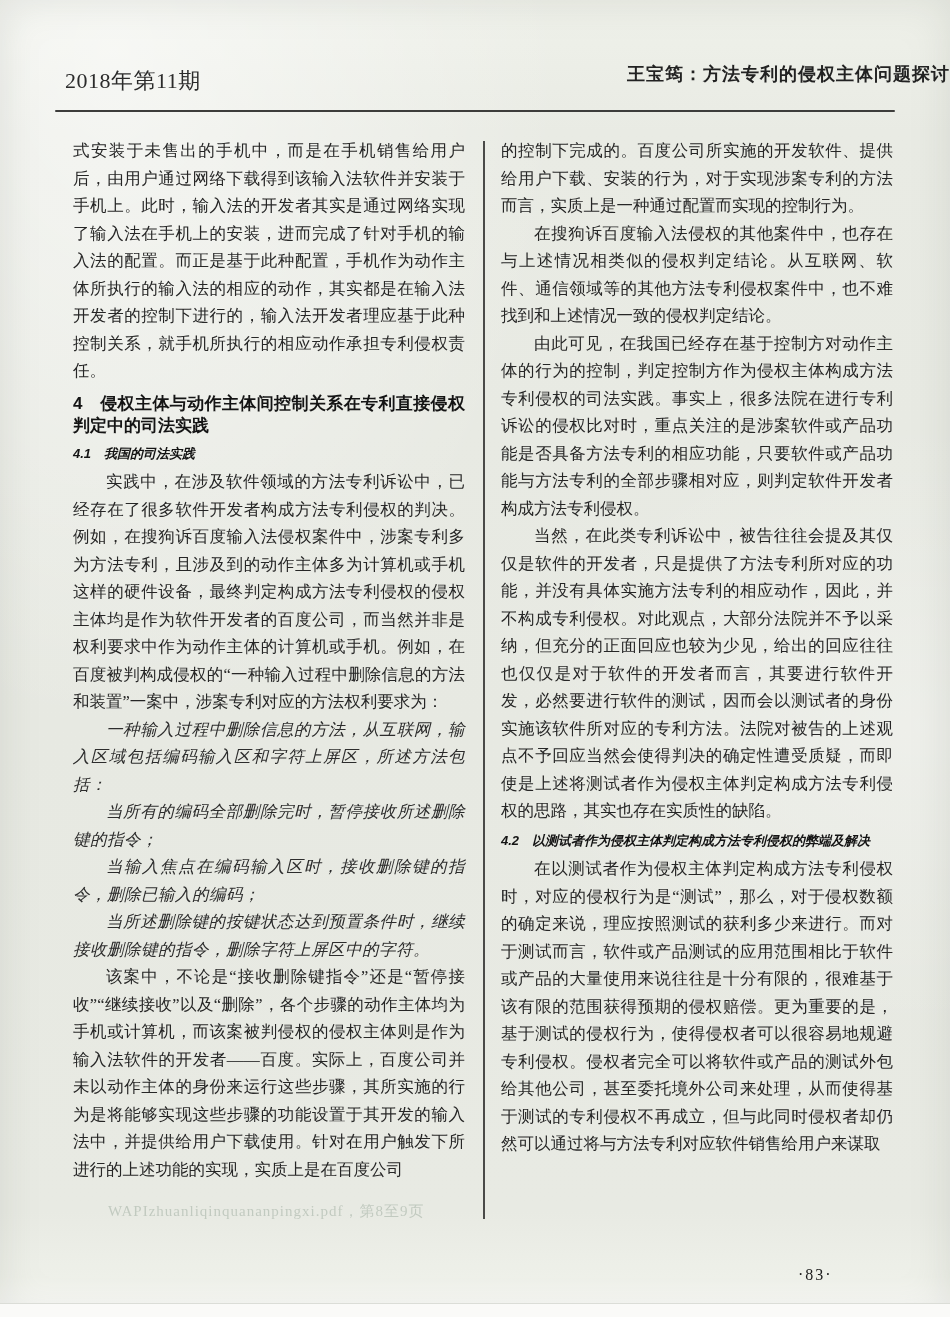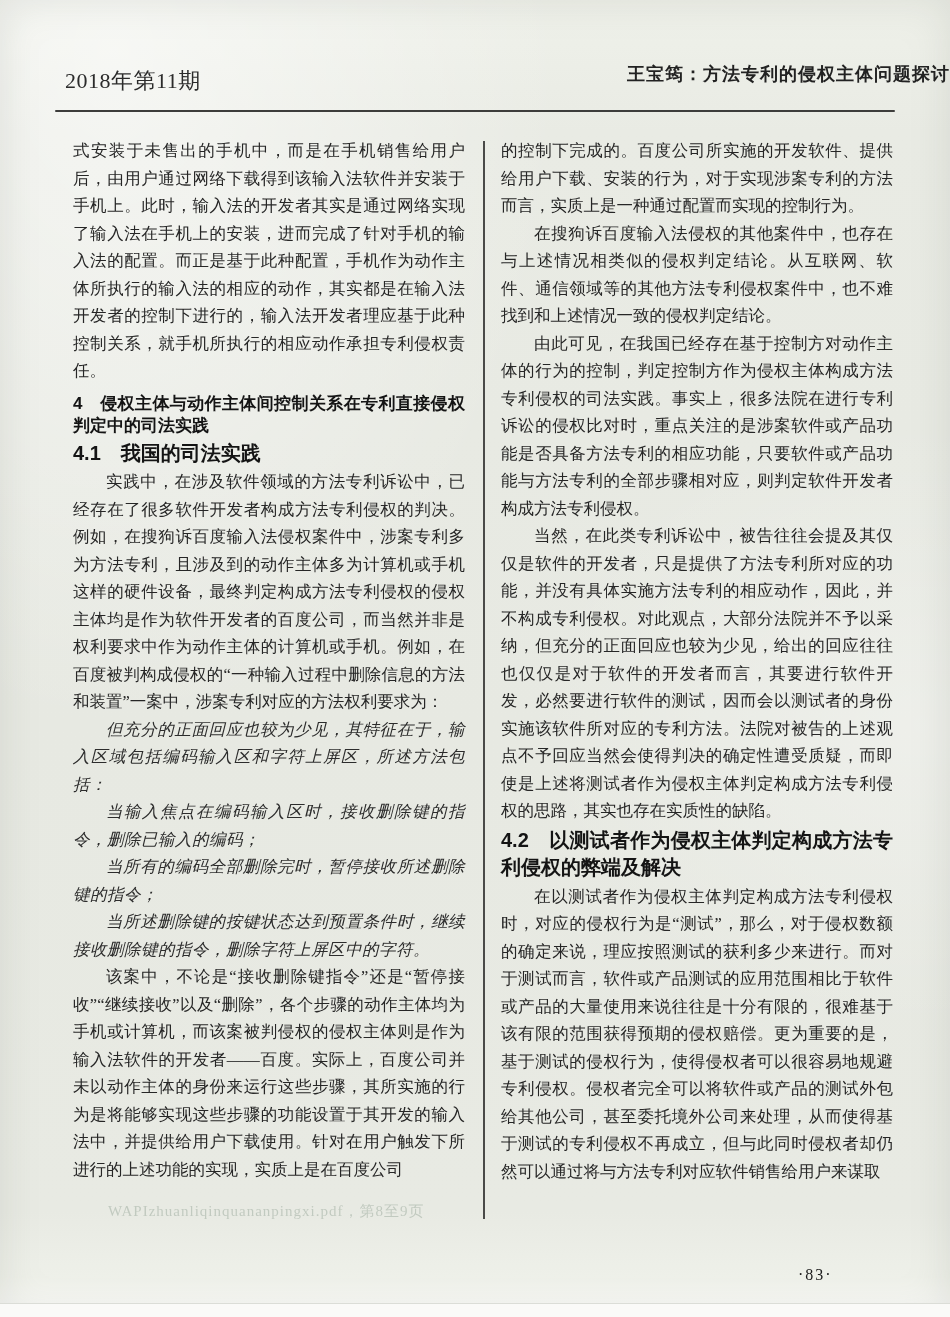--- a/index.html
+++ b/index.html
@@ -66,22 +66,22 @@
   p.body.cont{text-indent:0;}
   h2.sec{
     margin:8px 0 3px 0;
     font-family:"Liberation Sans","DejaVu Sans",sans-serif;
     font-size:17px;font-weight:700;color:#141414;
     line-height:22px;text-align:justify;
   }
   h3.sec{
     margin:2px 0 1px 0;
     font-family:"Liberation Sans","DejaVu Sans",sans-serif;
-    font-size:20px;font-weight:700;color:#141414;
-    line-height:27.5px;text-align:justify;
+    font-size:13px;font-weight:700;color:#141414;
+    line-height:27.5px;text-align:justify;font-style:italic;
   }
   .claim p{
     margin:0;
     font-size:16.5px;
     line-height:27.5px;
     text-align:justify;
     text-justify:inter-ideograph;
     text-indent:2em;
     font-style:italic;
     letter-spacing:0.5px;
@@ -112,23 +112,23 @@
   <div class="header-rule"></div>
 
   <div class="columns">
 
     <div class="col">
       <p class="body cont">式安装于未售出的手机中，而是在手机销售给用户后，由用户通过网络下载得到该输入法软件并安装于手机上。此时，输入法的开发者其实是通过网络实现了输入法在手机上的安装，进而完成了针对手机的输入法的配置。而正是基于此种配置，手机作为动作主体所执行的输入法的相应的动作，其实都是在输入法开发者的控制下进行的，输入法开发者理应基于此种控制关系，就手机所执行的相应动作承担专利侵权责任。</p>
       <h2 class="sec">4　侵权主体与动作主体间控制关系在专利直接侵权判定中的司法实践</h2>
       <h3 class="sec">4.1　我国的司法实践</h3>
       <p class="body">实践中，在涉及软件领域的方法专利诉讼中，已经存在了很多软件开发者构成方法专利侵权的判决。例如，在搜狗诉百度输入法侵权案件中，涉案专利多为方法专利，且涉及到的动作主体多为计算机或手机这样的硬件设备，最终判定构成方法专利侵权的侵权主体均是作为软件开发者的百度公司，而当然并非是权利要求中作为动作主体的计算机或手机。例如，在百度被判构成侵权的“一种输入过程中删除信息的方法和装置”一案中，涉案专利对应的方法权利要求为：</p>
       <div class="claim">
-        <p>但充分的正面回应也较为少见，其特征在于，输入区域包括编码输入区和字符上屏区，所述方法包括：</p>
+        <p>一种输入过程中删除信息的方法，从互联网，输入区域包括编码输入区和字符上屏区，所述方法包括：</p>
+        <p>当所有的编码全部删除完时，暂停接收所述删除键的指令；</p>
         <p>当输入焦点在编码输入区时，接收删除键的指令，删除已输入的编码；</p>
-        <p>当所有的编码全部删除完时，暂停接收所述删除键的指令；</p>
         <p>当所述删除键的按键状态达到预置条件时，继续接收删除键的指令，删除字符上屏区中的字符。</p>
       </div>
       <p class="body">该案中，不论是“接收删除键指令”还是“暂停接收”“继续接收”以及“删除”，各个步骤的动作主体均为手机或计算机，而该案被判侵权的侵权主体则是作为输入法软件的开发者——百度。实际上，百度公司并未以动作主体的身份来运行这些步骤，其所实施的行为是将能够实现这些步骤的功能设置于其开发的输入法中，并提供给用户下载使用。针对在用户触发下所进行的上述功能的实现，实质上是在百度公司</p>
     </div>
 
     <div class="col-divider"></div>
 
     <div class="col">
       <p class="body cont">的控制下完成的。百度公司所实施的开发软件、提供给用户下载、安装的行为，对于实现涉案专利的方法而言，实质上是一种通过配置而实现的控制行为。</p>
       <p class="body">在搜狗诉百度输入法侵权的其他案件中，也存在与上述情况相类似的侵权判定结论。从互联网、软件、通信领域等的其他方法专利侵权案件中，也不难找到和上述情况一致的侵权判定结论。</p>

